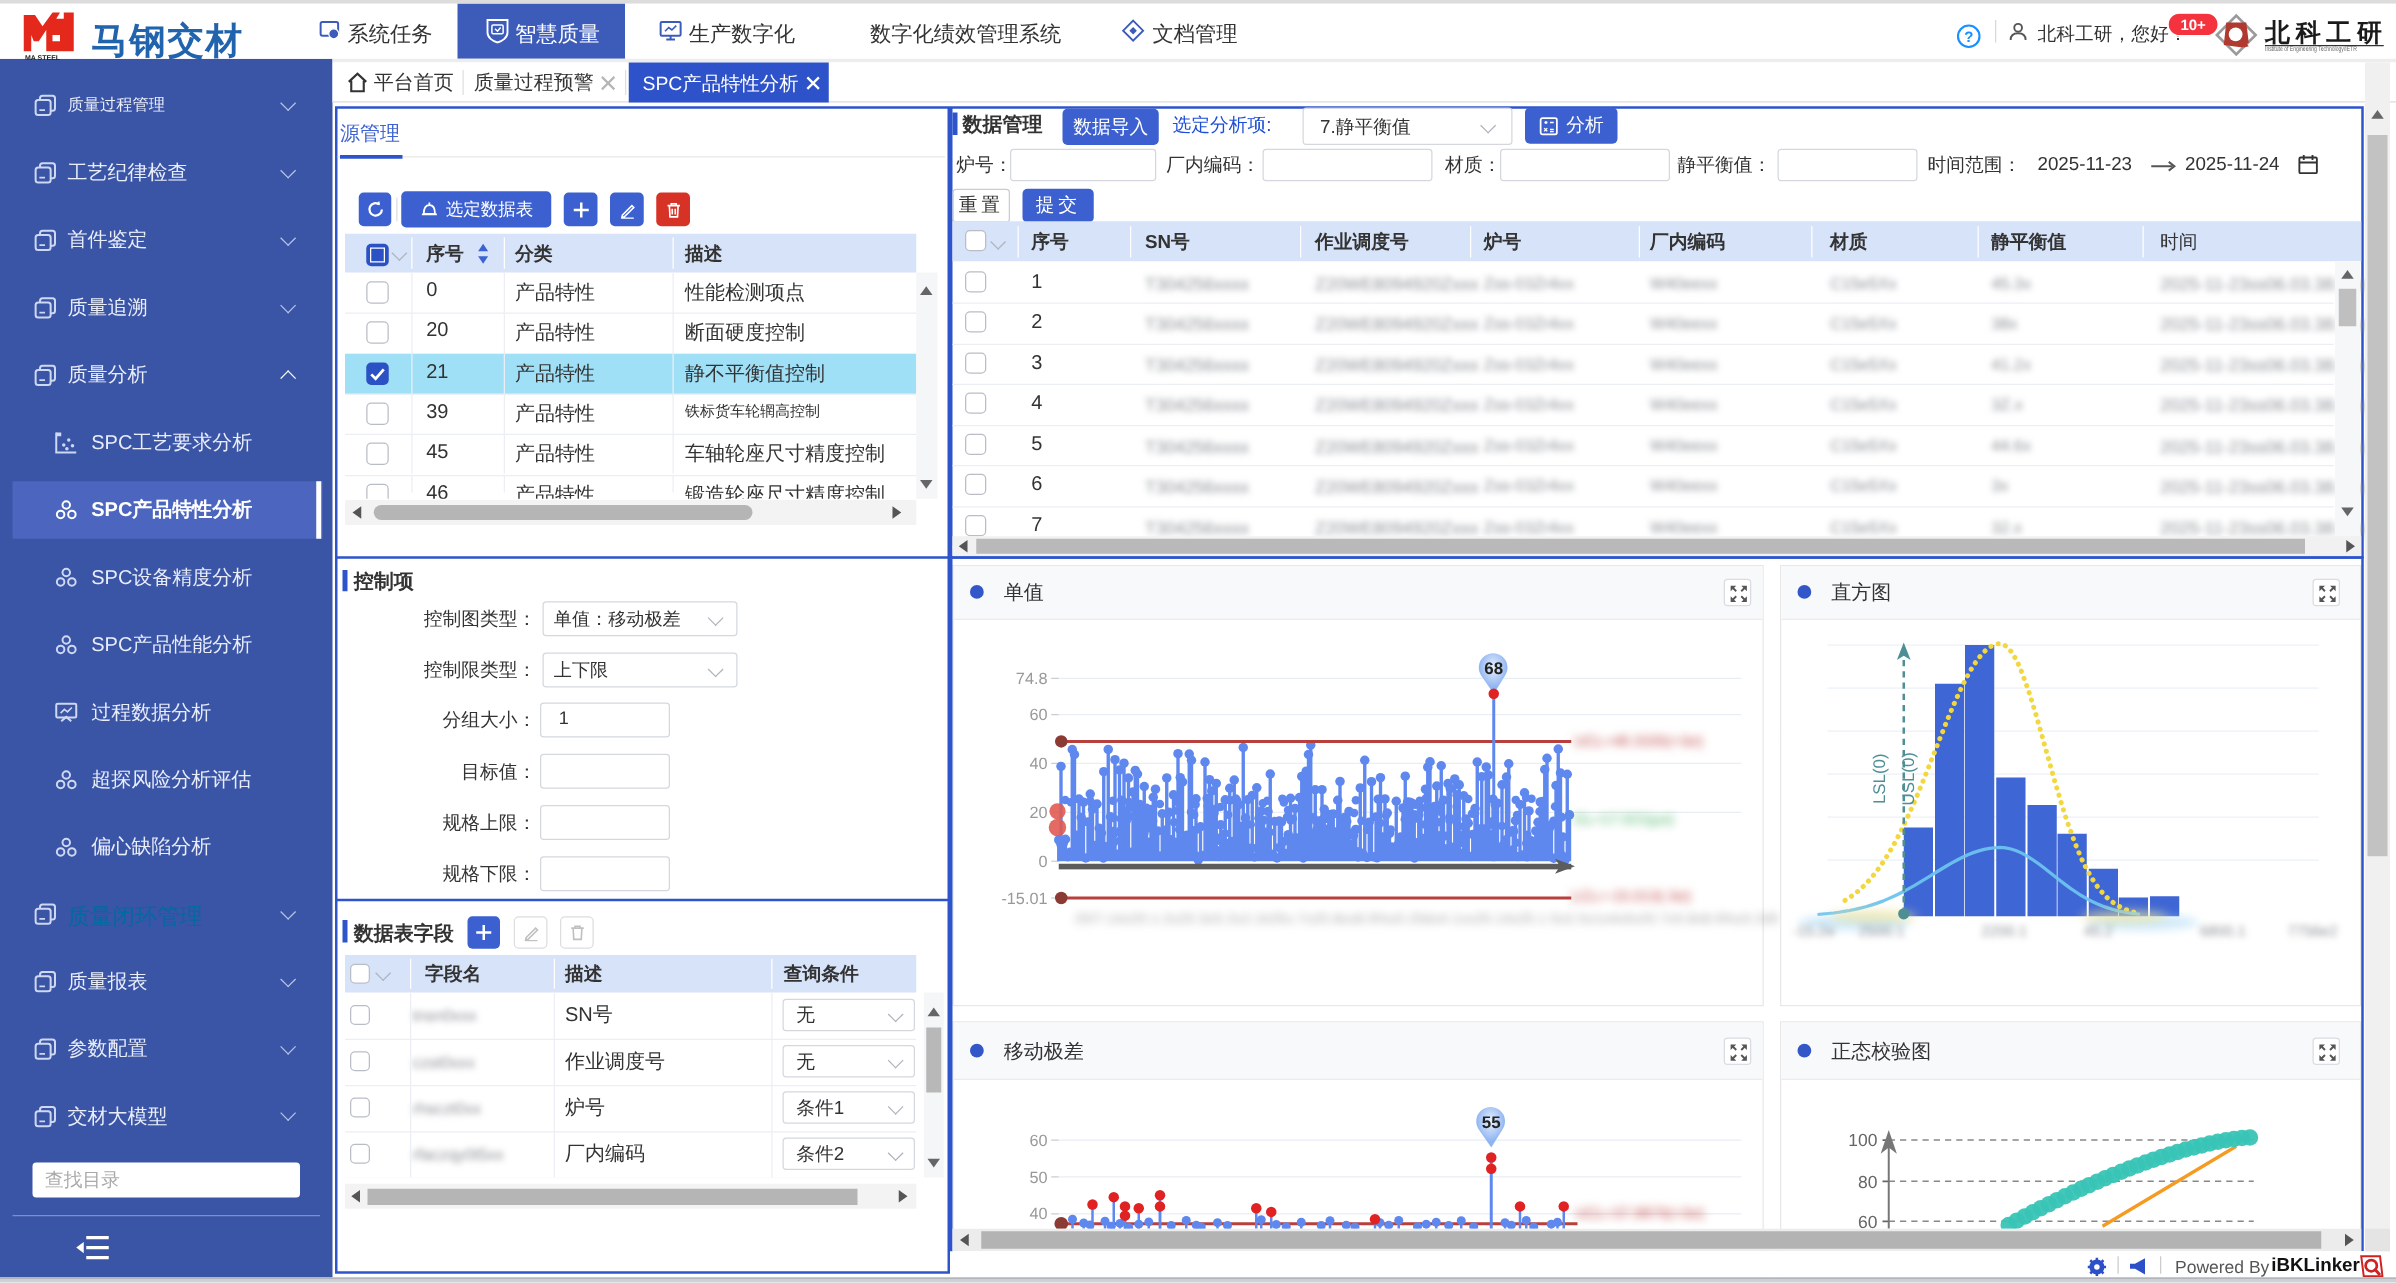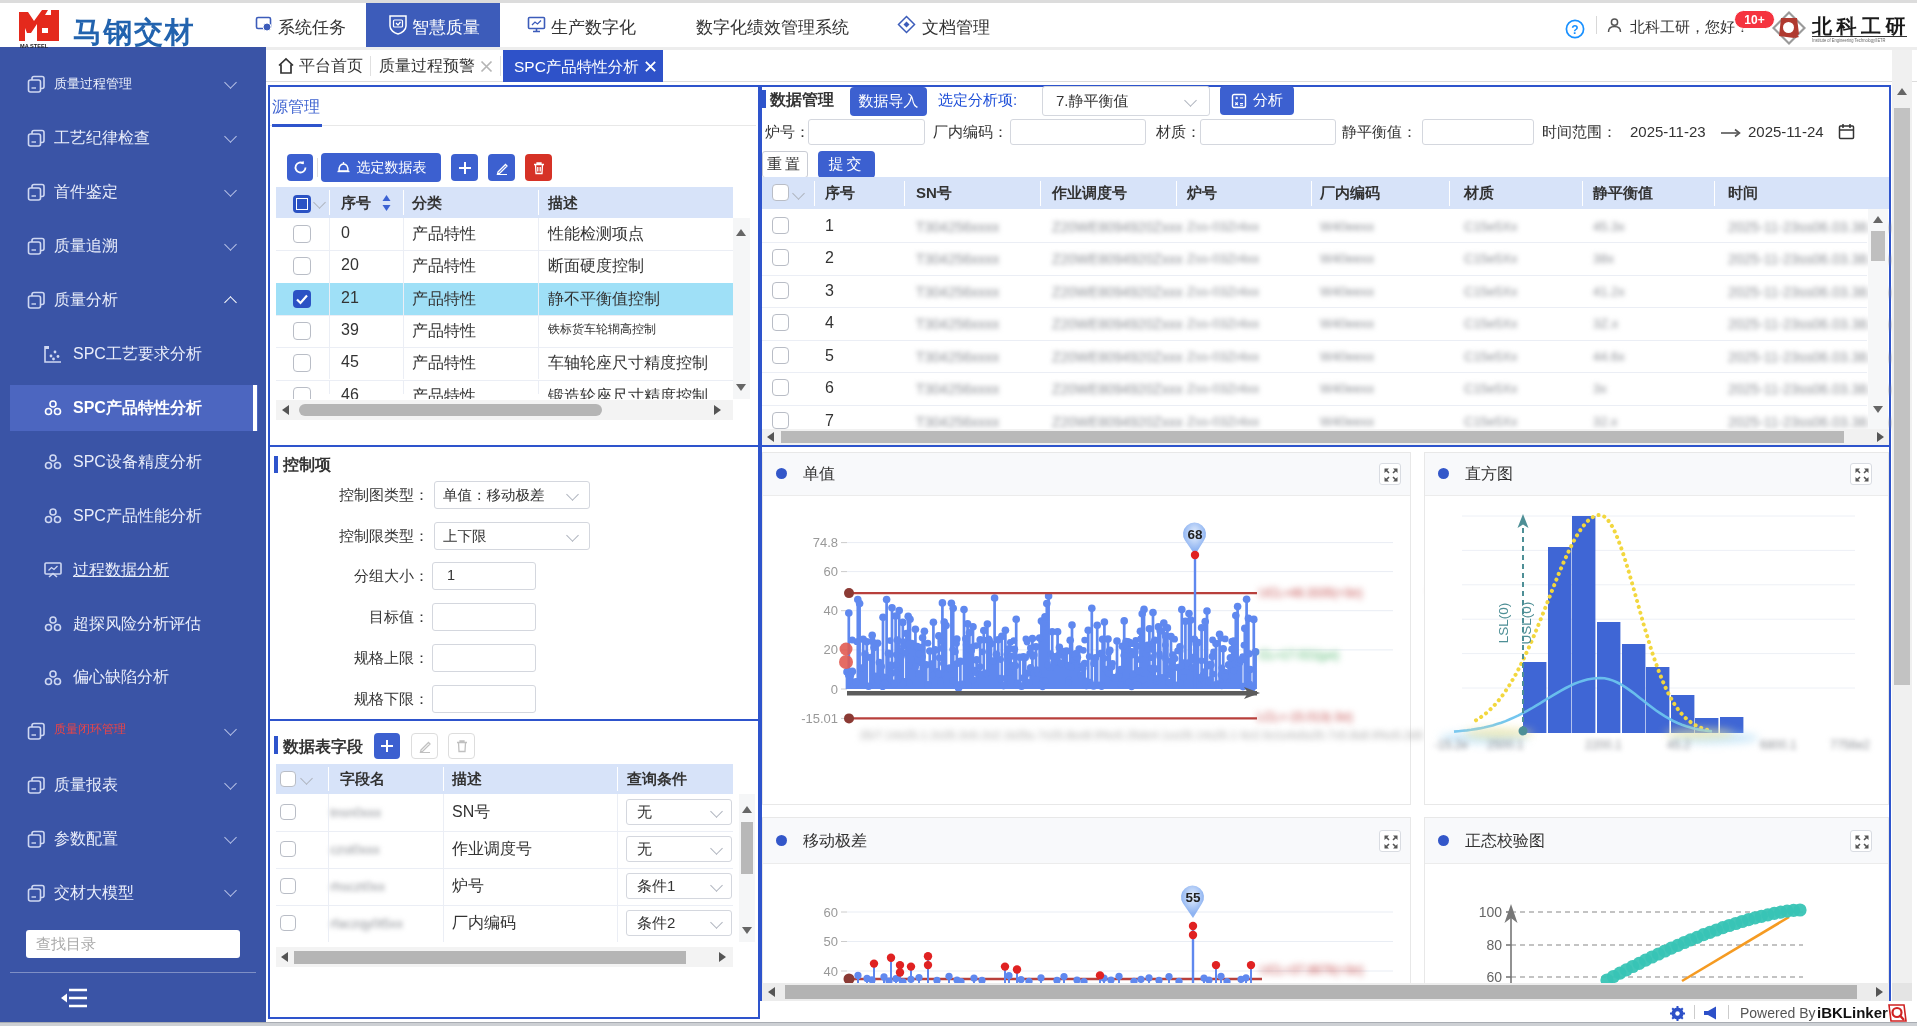--- a/index.html
+++ b/index.html
@@ -82,39 +82,39 @@
 <circle cx="10" cy="6" r="3" fill="none" stroke="#cfd8f2" stroke-width="1.6"></circle>
 <circle cx="5.5" cy="13.5" r="3" fill="none" stroke="#cfd8f2" stroke-width="1.6"></circle>
 <circle cx="14.5" cy="13.5" r="3" fill="none" stroke="#cfd8f2" stroke-width="1.6"></circle>
   </svg>
 <div class="txt" style="left:73px;top:505.70000000000005px;font-size:16px;color:#e9edfa;font-weight:400;">SPC产品性能分析</div>
 <svg class="abs" style="left:43px;top:560px" width="20" height="20" viewBox="0 0 20 20">
 <rect x="2" y="3" width="16" height="11" rx="1" fill="none" stroke="#cfd8f2" stroke-width="1.6"></rect>
 <path d="M6 17 L10 13.5 L14 17" fill="none" stroke="#cfd8f2" stroke-width="1.6"></path>
 <path d="M5.5 10.5 L8.5 7.5 L11 9.5 L14.5 6" fill="none" stroke="#cfd8f2" stroke-width="1.3"></path>
   </svg>
-<div class="txt" style="left:73px;top:559.5999999999999px;font-size:16px;color:#e9edfa;font-weight:400;text-decoration:underline;">过程数据分析</div>
+<div class="txt" style="left:73px;top:559.5999999999999px;font-size:16px;color:#e9edfa;font-weight:400;">过程数据分析</div>
 <svg class="abs" style="left:43px;top:614px" width="20" height="20" viewBox="0 0 20 20">
 <circle cx="10" cy="6" r="3" fill="none" stroke="#cfd8f2" stroke-width="1.6"></circle>
 <circle cx="5.5" cy="13.5" r="3" fill="none" stroke="#cfd8f2" stroke-width="1.6"></circle>
 <circle cx="14.5" cy="13.5" r="3" fill="none" stroke="#cfd8f2" stroke-width="1.6"></circle>
   </svg>
 <div class="txt" style="left:73px;top:613.5px;font-size:16px;color:#e9edfa;font-weight:400;">超探风险分析评估</div>
 <svg class="abs" style="left:43px;top:668px" width="20" height="20" viewBox="0 0 20 20">
 <circle cx="10" cy="6" r="3" fill="none" stroke="#cfd8f2" stroke-width="1.6"></circle>
 <circle cx="5.5" cy="13.5" r="3" fill="none" stroke="#cfd8f2" stroke-width="1.6"></circle>
 <circle cx="14.5" cy="13.5" r="3" fill="none" stroke="#cfd8f2" stroke-width="1.6"></circle>
   </svg>
 <div class="txt" style="left:73px;top:667.4px;font-size:16px;color:#e9edfa;font-weight:400;">偏心缺陷分析</div>
 <svg class="abs" style="left:27px;top:722px" width="19" height="19" viewBox="0 0 19 19">
 <rect x="5" y="1.5" width="12" height="12" rx="2" fill="none" stroke="#cfd8f2" stroke-width="1.6"></rect>
 <rect x="1.5" y="5" width="12" height="12" rx="2" fill="#3a54a6" stroke="#cfd8f2" stroke-width="1.6"></rect>
 <path d="M4.5 13 H9" stroke="#cfd8f2" stroke-width="1.4"></path>
   </svg>
-<div class="txt" style="left:54px;top:721.3px;font-size:12px;color:#ef4444;font-weight:400;">质量闭环管理</div>
+<div class="txt" style="left:54px;top:721.3px;font-size:18px;color:#0369a1;font-weight:400;">质量闭环管理</div>
 <div class="abs" style="left:226px;top:725px;width:9px;height:9px;border-right:1.8px solid #b9c4e8;border-bottom:1.8px solid #b9c4e8;transform:rotate(45deg);"></div>
 <svg class="abs" style="left:27px;top:776px" width="19" height="19" viewBox="0 0 19 19">
 <rect x="5" y="1.5" width="12" height="12" rx="2" fill="none" stroke="#cfd8f2" stroke-width="1.6"></rect>
 <rect x="1.5" y="5" width="12" height="12" rx="2" fill="#3a54a6" stroke="#cfd8f2" stroke-width="1.6"></rect>
 <path d="M4.5 13 H9" stroke="#cfd8f2" stroke-width="1.4"></path>
   </svg>
 <div class="txt" style="left:54px;top:775.1999999999999px;font-size:16px;color:#e9edfa;font-weight:400;">质量报表</div>
 <div class="abs" style="left:226px;top:779px;width:9px;height:9px;border-right:1.8px solid #b9c4e8;border-bottom:1.8px solid #b9c4e8;transform:rotate(45deg);"></div>
 <svg class="abs" style="left:27px;top:830px" width="19" height="19" viewBox="0 0 19 19">
 <rect x="5" y="1.5" width="12" height="12" rx="2" fill="none" stroke="#cfd8f2" stroke-width="1.6"></rect>
@@ -442,21 +442,21 @@
 <div class="abs" style="left:762px;top:177px;width:1127px;height:32px;background:#d7e3f9;"></div>
 <div class="cb" style="left:772px;top:184px;"></div>
 <div class="chev" style="left:794px;top:189px;"></div>
 <div class="txt" style="left:825px;top:184px;font-size:15px;color:#333;font-weight:700;">序号</div>
 <div class="txt" style="left:916px;top:184px;font-size:15px;color:#333;font-weight:700;">SN号</div>
 <div class="txt" style="left:1052px;top:184px;font-size:15px;color:#333;font-weight:700;">作业调度号</div>
 <div class="txt" style="left:1187px;top:184px;font-size:15px;color:#333;font-weight:700;">炉号</div>
 <div class="txt" style="left:1320px;top:184px;font-size:15px;color:#333;font-weight:700;">厂内编码</div>
 <div class="txt" style="left:1464px;top:184px;font-size:15px;color:#333;font-weight:700;">材质</div>
 <div class="txt" style="left:1593px;top:184px;font-size:15px;color:#333;font-weight:700;">静平衡值</div>
-<div class="txt" style="left:1728px;top:184px;font-size:15px;color:#333;font-weight:700;">时间</div>
+<div class="txt" style="left:1728px;top:184px;font-size:15px;color:#333;font-weight:400;">时间</div>
 <div class="abs" style="left:814px;top:181px;width:1px;height:25px;background:#fff;"></div>
 <div class="abs" style="left:904px;top:181px;width:1px;height:25px;background:#fff;"></div>
 <div class="abs" style="left:1040px;top:181px;width:1px;height:25px;background:#fff;"></div>
 <div class="abs" style="left:1176px;top:181px;width:1px;height:25px;background:#fff;"></div>
 <div class="abs" style="left:1311px;top:181px;width:1px;height:25px;background:#fff;"></div>
 <div class="abs" style="left:1449px;top:181px;width:1px;height:25px;background:#fff;"></div>
 <div class="abs" style="left:1582px;top:181px;width:1px;height:25px;background:#fff;"></div>
 <div class="abs" style="left:1714px;top:181px;width:1px;height:25px;background:#fff;"></div>
 <div class="abs" style="left:762px;top:242.0px;width:1105px;height:1px;background:#ebeef5;"></div>
 <div class="cb" style="left:772px;top:216.5px;"></div>

